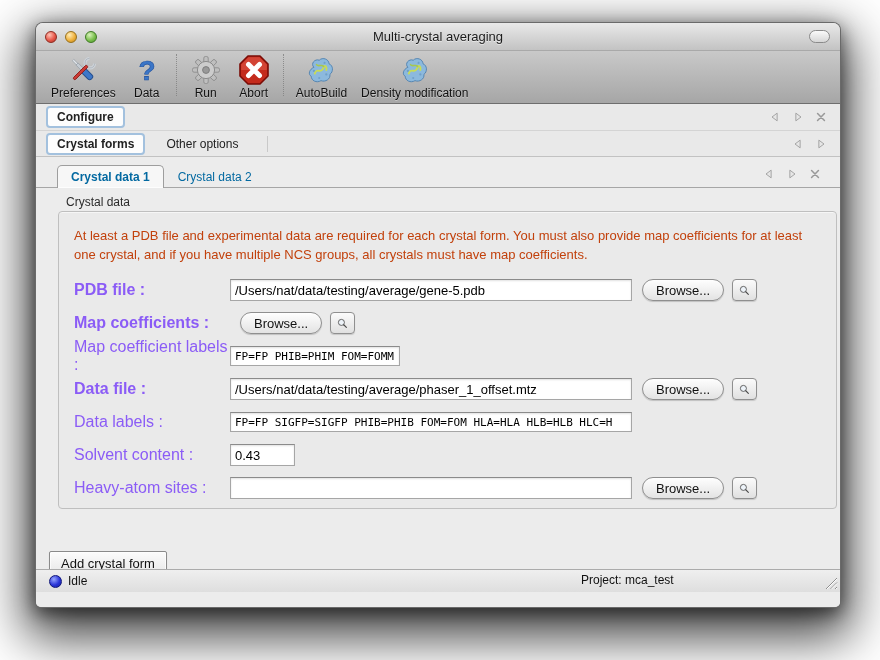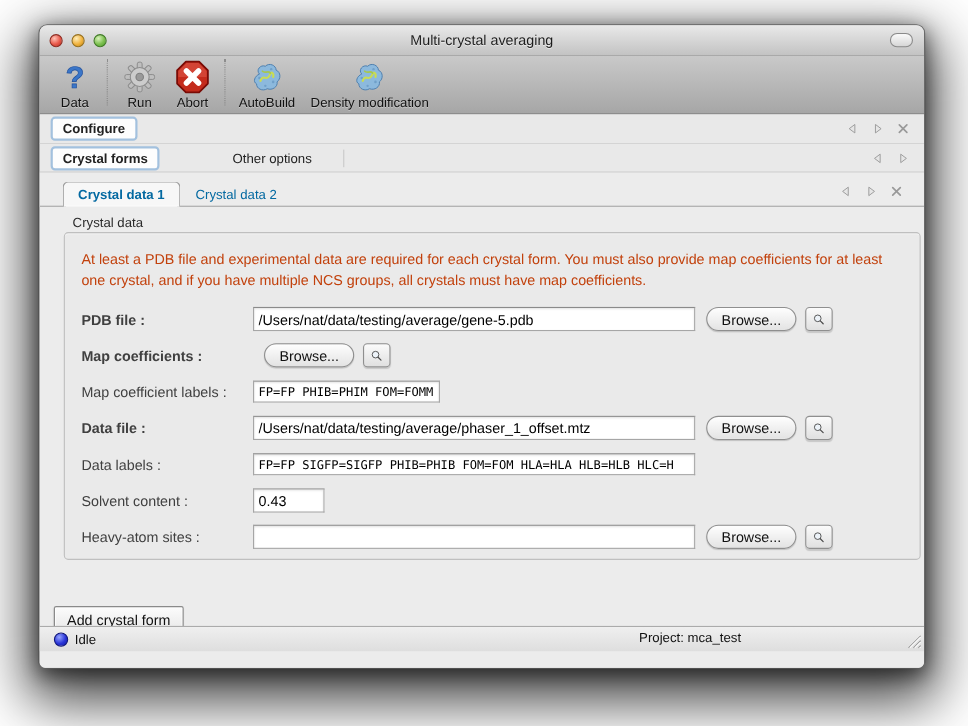--- a/index.html
+++ b/index.html
@@ -76,21 +76,21 @@
   .groupbox{
     position:relative;margin:0 0 0 22px;width:779px;height:298px;box-sizing:border-box;
     border:1px solid #BFBFBF;border-radius:4px;background:#EAEAEA;
     box-shadow:inset 0 1px 0 rgba(255,255,255,0.55);
     padding:12px 0 0 15px;
   }
   .desc{
     font-size:13px;color:#c2410c;line-height:19px;margin:2px 0 15px 0;width:740px;
   }
   .frow{display:flex;align-items:center;height:22px;margin-bottom:11px;}
-  .flabel{width:156px;font-size:13px;color:#404040;flex:none;}
+  .flabel{width:156px;font-size:16px;color:#8b5cf6;flex:none;}
   .flabel.bold{font-weight:bold;}
   .finput{
     height:22px;box-sizing:border-box;border:1px solid #A6A6A6;border-top-color:#8B8B8B;
     background:#FFFFFF;font-size:13px;font-family:"Liberation Sans",sans-serif;color:#000;
     padding:0 4px;box-shadow:inset 0 1px 2px rgba(0,0,0,0.12);border-radius:0;
   }
   .finput.mono{font-family:"DejaVu Sans Mono",monospace;font-size:11px;height:20px;}
   .w-full{width:402px;}
   .w-medium{width:170px;}
   .w-small{width:65px;}
@@ -197,20 +197,28 @@
     <div class="traffic">
       <div class="tl red"></div>
       <div class="tl yellow"></div>
       <div class="tl green"></div>
     </div>
     <div class="wtitle">Multi-crystal averaging</div>
     <div class="lozenge"></div>
   </div>
 
   <div class="toolbar">
+  <div class="tb-item">
+    <span class="tb-icon">
+          <svg>
+            <use href="#tools-icon" xlink:href="#tools-icon"></use>
+          </svg>
+        </span>
+    <span class="tb-label">Preferences</span>
+  </div>
 
   <div class="tb-item">
     <span class="tb-icon">
           <svg>
             <use href="#help-icon" xlink:href="#help-icon"></use>
           </svg>
         </span>
     <span class="tb-label">Data</span>
   </div>
 <div class="tb-sep"></div>
@@ -268,21 +276,21 @@
         </span>
       <span class="navbtn">
           <svg>
             <use href="#close-icon"></use>
           </svg>
         </span>
     </span>
   </div>
 
   <div class="tabrow r2">
-    <span id="tabs-l2" style="display:flex;align-items:flex-start;gap:45px;">
+    <span id="tabs-l2" style="display:flex;align-items:flex-start;">
   <span class="aquatab active">Crystal forms</span>
 
   <span class="aquatab">Other options</span>
 </span>
     <span class="vdiv"></span>
     <span class="navcluster">
       <span class="navbtn">
           <svg>
             <use href="#nav-left-icon"></use>
           </svg>

